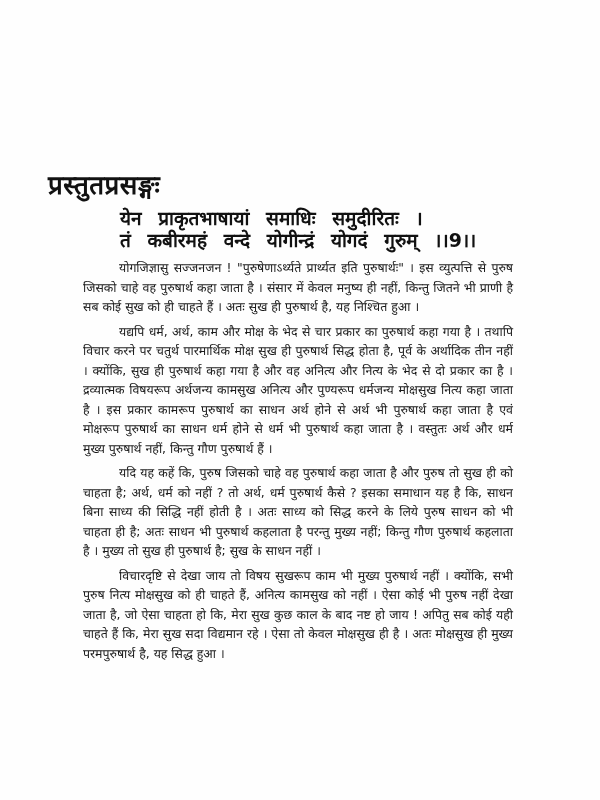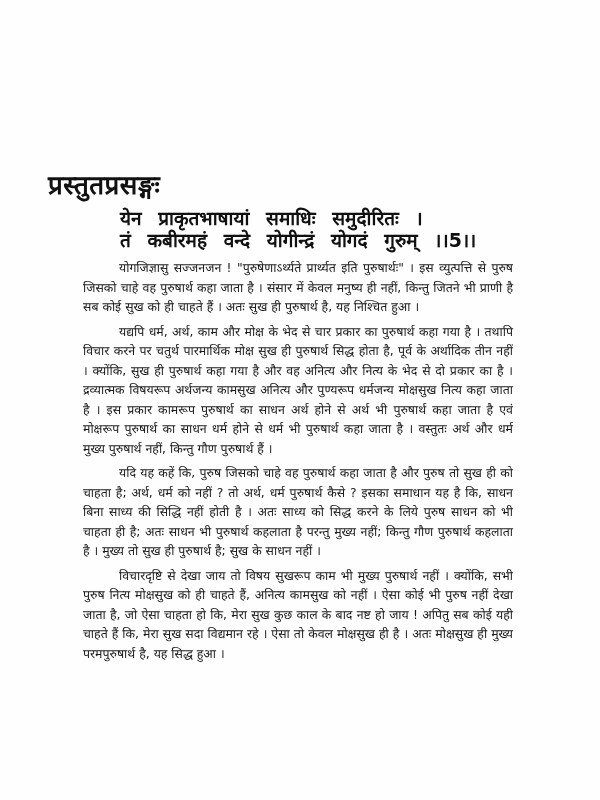--- a/index.html
+++ b/index.html
@@ -16,21 +16,21 @@
   .para { margin:0 0 5px 0; text-indent:36px; }
 </style>
 </head>
 <body>
 
 <div class="page">
   <div class="title">प्रस्तुतप्रसङ्गः</div>
 
   <div class="verse">
     <div>येन प्राकृतभाषायां समाधिः समुदीरितः ।</div>
-    <div>तं कबीरमहं वन्दे योगीन्द्रं योगदं गुरुम् ।।5।।</div>
+    <div>तं कबीरमहं वन्दे योगीन्द्रं योगदं गुरुम् ।।9।।</div>
   </div>
 
   <div class="body">
     <p class="para">योगजिज्ञासु सज्जनजन ! "पुरुषेणाऽर्थ्यते प्रार्थ्यत इति पुरुषार्थः" । इस व्युत्पत्ति से पुरुष जिसको चाहे वह पुरुषार्थ कहा जाता है । संसार में केवल मनुष्य ही नहीं, किन्तु जितने भी प्राणी है सब कोई सुख को ही चाहते हैं । अतः सुख ही पुरुषार्थ है, यह निश्चित हुआ ।</p>
     <p class="para">यद्यपि धर्म, अर्थ, काम और मोक्ष के भेद से चार प्रकार का पुरुषार्थ कहा गया है । तथापि विचार करने पर चतुर्थ पारमार्थिक मोक्ष सुख ही पुरुषार्थ सिद्ध होता है, पूर्व के अर्थादिक तीन नहीं । क्योंकि, सुख ही पुरुषार्थ कहा गया है और वह अनित्य और नित्य के भेद से दो प्रकार का है । द्रव्यात्मक विषयरूप अर्थजन्य कामसुख अनित्य और पुण्यरूप धर्मजन्य मोक्षसुख नित्य कहा जाता है । इस प्रकार कामरूप पुरुषार्थ का साधन अर्थ होने से अर्थ भी पुरुषार्थ कहा जाता है एवं मोक्षरूप पुरुषार्थ का साधन धर्म होने से धर्म भी पुरुषार्थ कहा जाता है । वस्तुतः अर्थ और धर्म मुख्य पुरुषार्थ नहीं, किन्तु गौण पुरुषार्थ हैं ।</p>
     <p class="para">यदि यह कहें कि, पुरुष जिसको चाहे वह पुरुषार्थ कहा जाता है और पुरुष तो सुख ही को चाहता है; अर्थ, धर्म को नहीं ? तो अर्थ, धर्म पुरुषार्थ कैसे ? इसका समाधान यह है कि, साधन बिना साध्य की सिद्धि नहीं होती है । अतः साध्य को सिद्ध करने के लिये पुरुष साधन को भी चाहता ही है; अतः साधन भी पुरुषार्थ कहलाता है परन्तु मुख्य नहीं; किन्तु गौण पुरुषार्थ कहलाता है । मुख्य तो सुख ही पुरुषार्थ है; सुख के साधन नहीं ।</p>
     <p class="para">विचारदृष्टि से देखा जाय तो विषय सुखरूप काम भी मुख्य पुरुषार्थ नहीं । क्योंकि, सभी पुरुष नित्य मोक्षसुख को ही चाहते हैं, अनित्य कामसुख को नहीं । ऐसा कोई भी पुरुष नहीं देखा जाता है, जो ऐसा चाहता हो कि, मेरा सुख कुछ काल के बाद नष्ट हो जाय ! अपितु सब कोई यही चाहते हैं कि, मेरा सुख सदा विद्यमान रहे । ऐसा तो केवल मोक्षसुख ही है । अतः मोक्षसुख ही मुख्य परमपुरुषार्थ है, यह सिद्ध हुआ ।</p>
   </div>
 </div>
 

